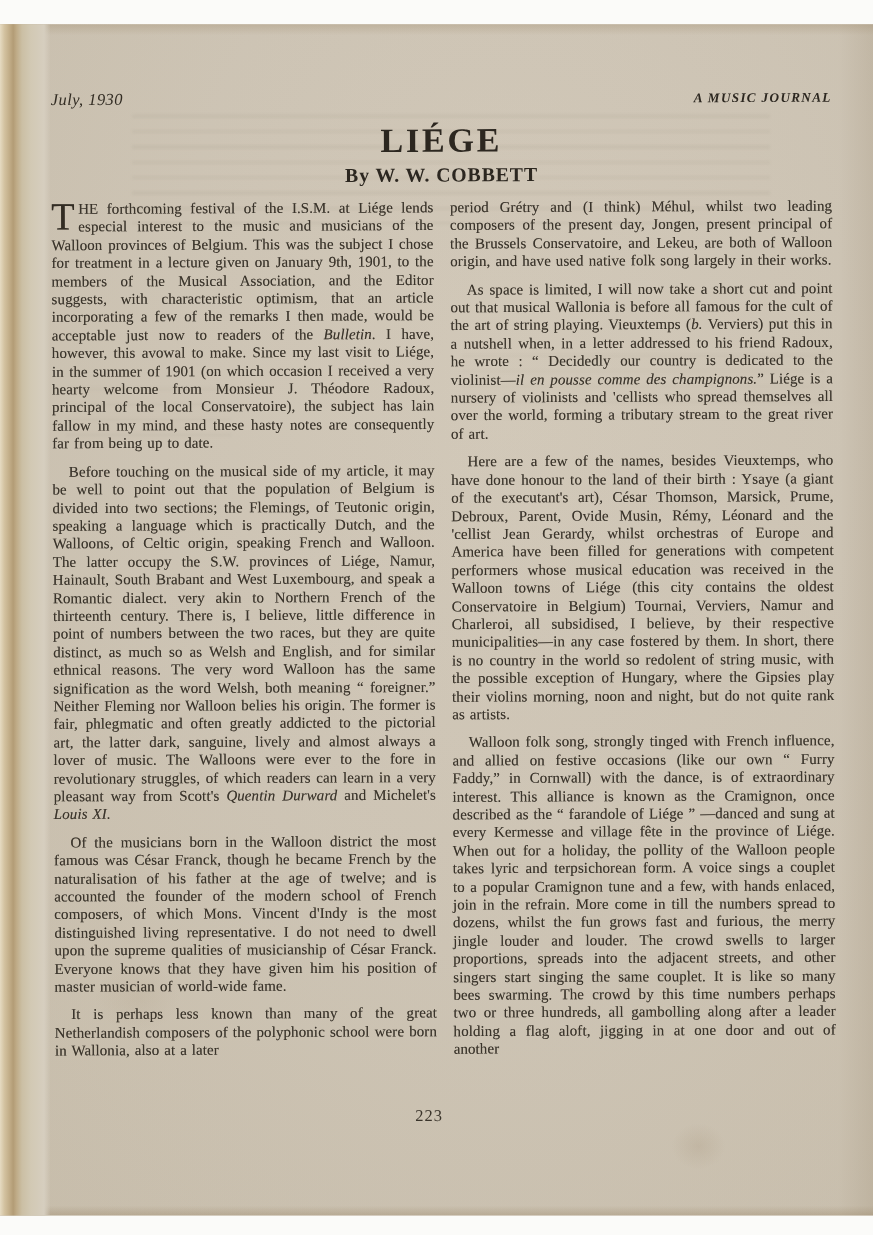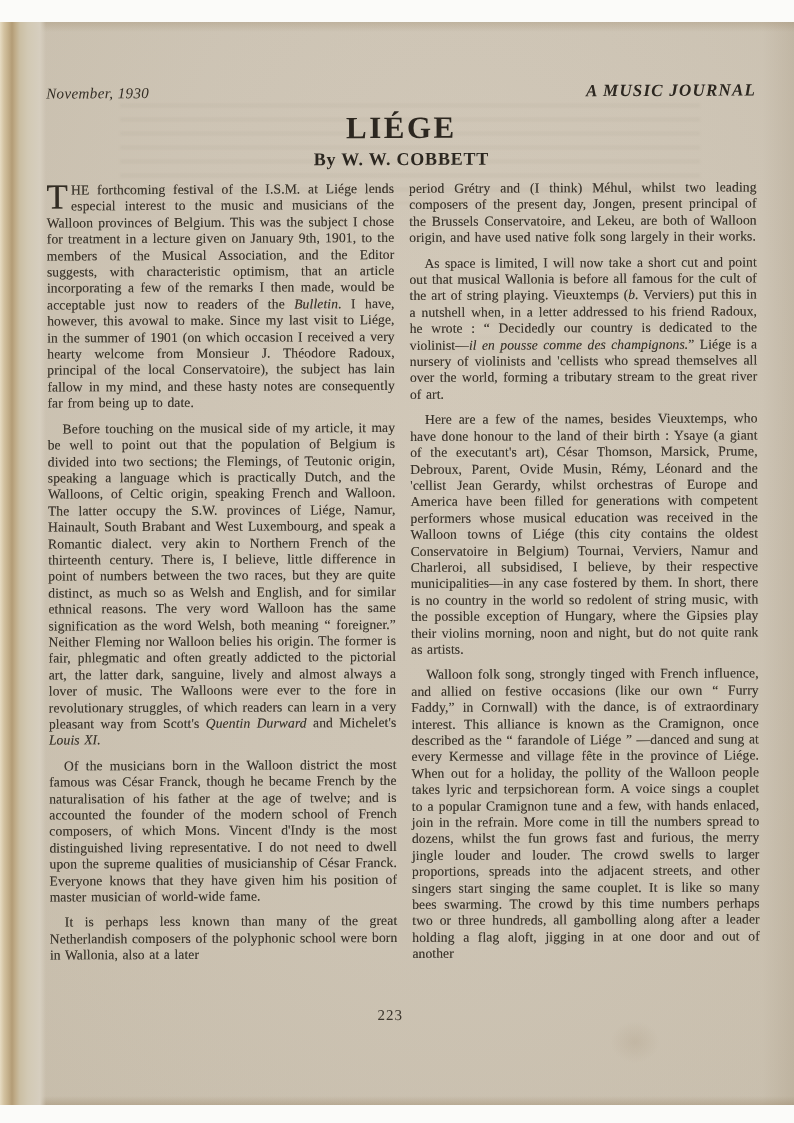--- a/index.html
+++ b/index.html
@@ -34,21 +34,21 @@
     color:#3a342b;
   }
   .running-head{
     display:flex;justify-content:space-between;align-items:baseline;
     height:20px;
   }
   .issue-date{
     font-style:italic;font-size:15px;color:#332d24;letter-spacing:.4px;
   }
   .journal-name{
-    font-style:italic;font-weight:bold;font-size:17px;color:#2c2720;letter-spacing:1.2px;
+    font-style:italic;font-weight:bold;font-size:12px;color:#2c2720;letter-spacing:1.2px;
   }
   .title{
     margin:8px 0 0 0;
     text-align:center;
     font-size:31px;font-weight:bold;letter-spacing:2.5px;
     color:#2c2720;
   }
   .byline{
     margin-top:3px;text-align:center;
     font-size:18px;font-weight:bold;letter-spacing:.8px;color:#2c2720;
@@ -86,21 +86,21 @@
   <div class="gutter"></div>
 
   <div class="ghost ghost-lines" style="left:120px;top:82px;width:580px;height:100px;opacity:.55;"></div>
   <div class="ghost ghost-lines" style="left:420px;top:300px;width:330px;height:60px;opacity:.25;"></div>
   <div class="ghost ghost-lines" style="left:60px;top:330px;width:150px;height:46px;opacity:.28;"></div>
   <div class="stain" style="left:600px;top:990px;width:70px;height:60px;background:radial-gradient(closest-side, rgba(150,128,98,.16), rgba(150,128,98,0) 70%);"></div>
   <div class="stain" style="left:70px;top:840px;width:110px;height:90px;background:radial-gradient(closest-side, rgba(150,128,98,.10), rgba(150,128,98,0) 70%);"></div>
 
   <div class="content">
     <div class="running-head">
-      <span class="issue-date">November, 1930</span>
+      <span class="issue-date">July, 1930</span>
       <span class="journal-name">A MUSIC JOURNAL</span>
     </div>
 
     <h1 class="title">LIÉGE</h1>
     <div class="byline">By W. W. COBBETT</div>
 
     <div class="cols">
       <div class="col">
           <p><span class="dropcap">T</span><span>HE forthcoming festival of the I.S.M. at Liége lends especial interest to the music and musicians of the Walloon provinces of Belgium. This was the subject I chose for treatment in a lecture given on January 9th, 1901, to the members of the Musical Association, and the Editor suggests, with characteristic optimism, that an article incorporating a few of the remarks I then made, would be acceptable just now to readers of the </span><span class="it">Bulletin</span><span>. I have, however, this avowal to make. Since my last visit to Liége, in the summer of 1901 (on which occasion I received a very hearty welcome from Monsieur J. Théodore Radoux, principal of the local Conservatoire), the subject has lain fallow in my mind, and these hasty notes are consequently far from being up to date.</span></p>
           <p class="indent"><span>Before touching on the musical side of my article, it may be well to point out that the population of Belgium is divided into two sections; the Flemings, of Teutonic origin, speaking a language which is practically Dutch, and the Walloons, of Celtic origin, speaking French and Walloon. The latter occupy the S.W. provinces of Liége, Namur, Hainault, South Brabant and West Luxembourg, and speak a Romantic dialect. very akin to Northern French of the thirteenth century. There is, I believe, little difference in point of numbers between the two races, but they are quite distinct, as much so as Welsh and English, and for similar ethnical reasons. The very word Walloon has the same signification as the word Welsh, both meaning “ foreigner.” Neither Fleming nor Walloon belies his origin. The former is fair, phlegmatic and often greatly addicted to the pictorial art, the latter dark, sanguine, lively and almost always a lover of music. The Walloons were ever to the fore in revolutionary struggles, of which readers can learn in a very pleasant way from Scott's </span><span class="it">Quentin Durward</span><span> and Michelet's </span><span class="it">Louis XI.</span></p>

